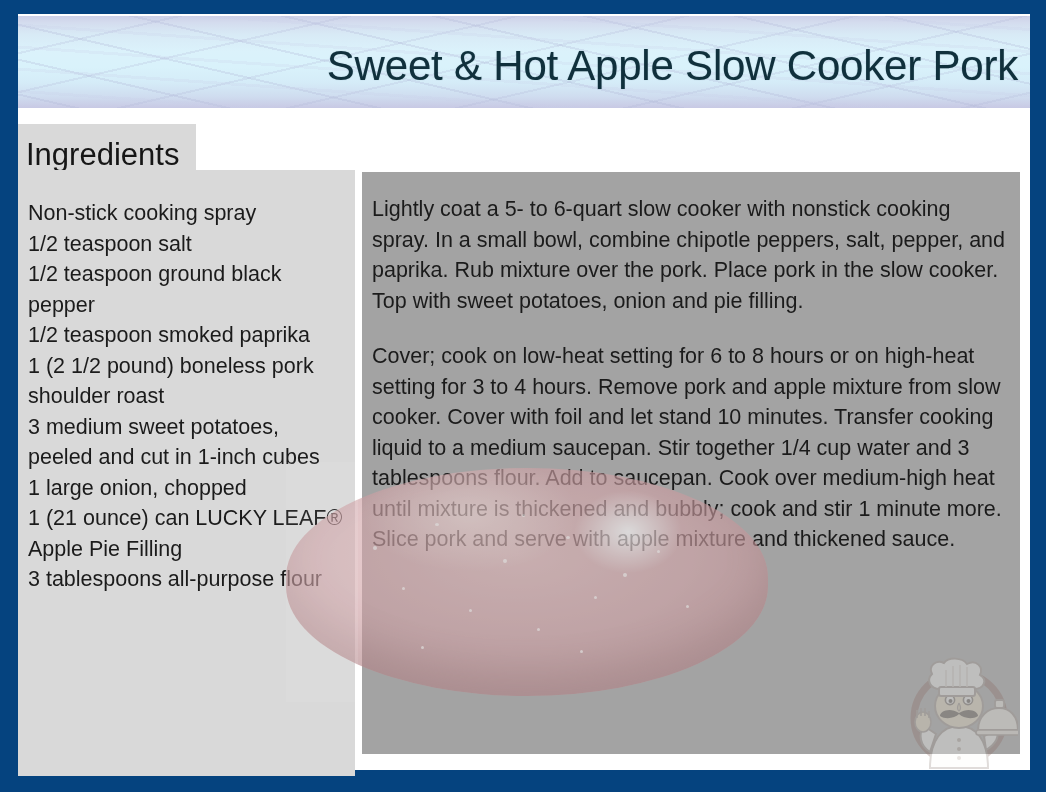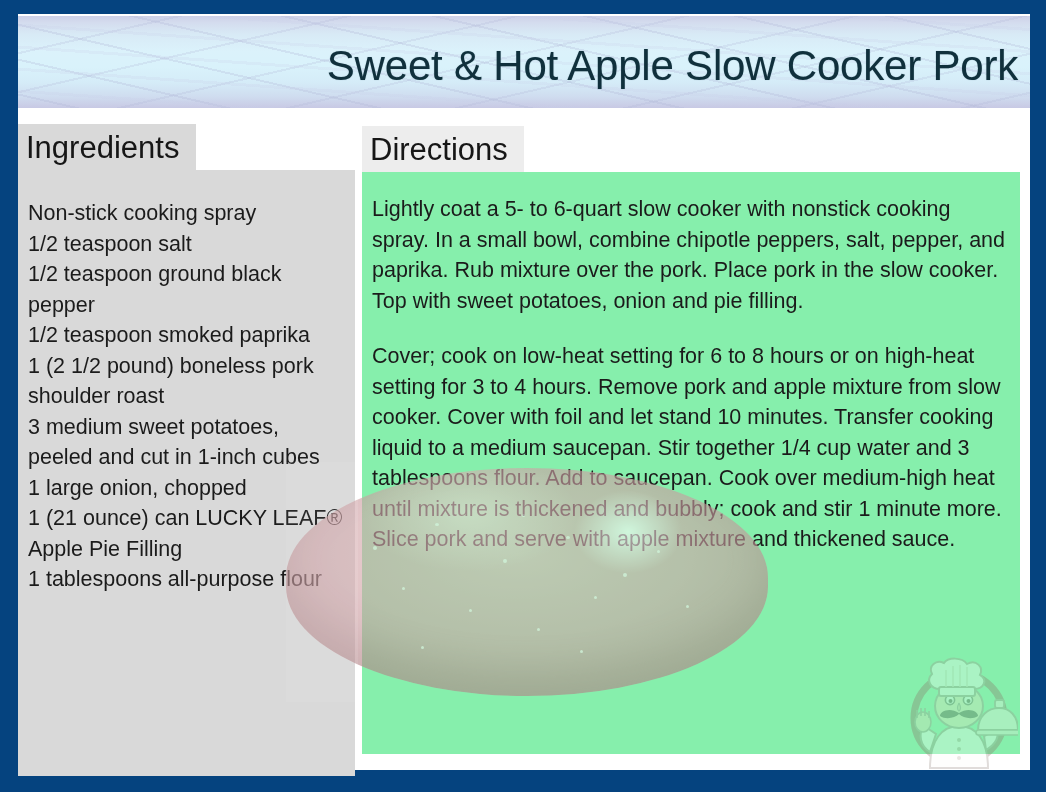--- a/index.html
+++ b/index.html
@@ -113,33 +113,33 @@
     white-space: nowrap;
   }
   .panel-body {
     position: absolute;
     left: 0;
     box-sizing: border-box;
   }
 
   
   #panel-ingredients { left: 18px; top: 124px; width: 337px; height: 652px; }
-  #panel-ingredients .panel-tab  { width: 178px; height: 46px; background: #d9d9d9; }
+  #panel-ingredients .panel-tab  { width: 178px; height: 46px; background: #d9d9d9; align-items: flex-end; }
   #panel-ingredients .panel-body {
     top: 46px; width: 337px; height: 606px;
     background: #d9d9d9;
     padding: 28px 10px 10px 10px;
   }
 
   
   #panel-directions { left: 362px; top: 126px; width: 658px; height: 628px; }
   #panel-directions .panel-tab  { width: 162px; height: 46px; background: #ededed; }
   #panel-directions .panel-body {
     top: 46px; width: 658px; height: 582px;
-    background: #86efac;
+    background: #a3a3a3;
     padding: 22px 14px 0 10px;
   }
 
   
   #ingredient-list {
     margin: 0;
     padding: 0;
     list-style: none;
   }
   #ingredient-list li {
@@ -221,29 +221,26 @@
     <div class="panel-body">
       <ul id="ingredient-list">
         <li>Non-stick cooking spray</li>
         <li>1/2 teaspoon salt</li>
         <li>1/2 teaspoon ground black pepper</li>
         <li>1/2 teaspoon smoked paprika</li>
         <li>1 (2 1/2 pound) boneless pork shoulder roast</li>
         <li>3 medium sweet potatoes, peeled and cut in 1-inch cubes</li>
         <li>1 large onion, chopped</li>
         <li>1 (21 ounce) can LUCKY LEAF® Apple Pie Filling</li>
-        <li>1 tablespoons all-purpose flour</li>
+        <li>3 tablespoons all-purpose flour</li>
       </ul>
     </div>
   </div>
 
   <div class="panel" id="panel-directions">
-    <div class="panel-tab">
-      <span class="panel-tab-label">Directions</span>
-    </div>
     <div class="panel-body">
       <p class="direction-para">Lightly coat a 5- to 6-quart slow cooker with nonstick cooking spray. In a small bowl, combine chipotle peppers, salt, pepper, and paprika. Rub mixture over the pork. Place pork in the slow cooker. Top with sweet potatoes, onion and pie filling.</p>
       <p class="direction-para">Cover; cook on low-heat setting for 6 to 8 hours or on high-heat setting for 3 to 4 hours. Remove pork and apple mixture from slow cooker. Cover with foil and let stand 10 minutes. Transfer cooking liquid to a medium saucepan. Stir together 1/4 cup water and 3 tablespoons flour. Add to saucepan. Cook over medium-high heat until mixture is thickened and bubbly; cook and stir 1 minute more. Slice pork and serve with apple mixture and thickened sauce.</p>
     </div>
   </div>
 
   <div id="food-photo">
     <div class="photo-box-tint"></div>
     <div class="speck" style="left:18%;top:34%;width:4px;height:4px;"></div>
     <div class="speck" style="left:24%;top:52%;width:3px;height:3px;"></div>

